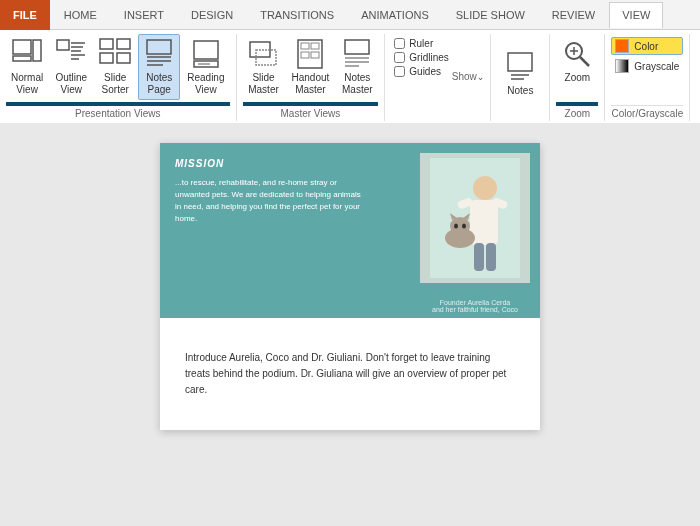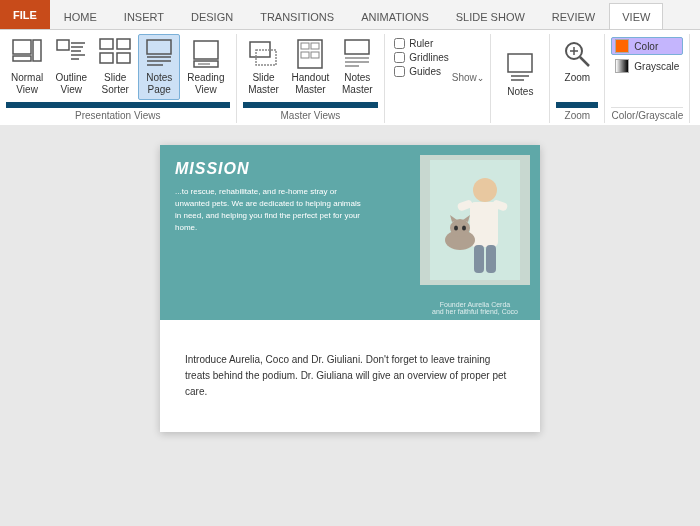--- a/index.html
+++ b/index.html
@@ -1,63 +1,63 @@
 <!DOCTYPE html>
 <html><head>
   <meta charset="utf-8">
   <style>
     * { margin: 0; padding: 0; box-sizing: border-box; }
     body { font-family: 'Segoe UI', Arial, sans-serif; font-size: 11px; background: #f0f0f0; width: 700px; height: 526px; overflow: hidden; }
 
     
-    .tab-bar { display: flex; background: #f3f3f3; border-bottom: 1px solid #d0d0d0; height: 30px; align-items: flex-end; }
+    .tab-bar { display: flex; background: #f3f3f3; border-bottom: 1px solid #d0d0d0; height: 30px; align-items: center; }
     .tab-item { padding: 4px 12px; font-size: 11px; cursor: pointer; border: 1px solid transparent; border-bottom: none; margin-right: 1px; height: 26px; display: flex; align-items: center; }
     .tab-item.active-file { background: #c84b1a; color: #fff; font-weight: bold; height: 30px; }
     .tab-item:not(.active):not(.active-file) { color: #555; }
     .tab-item.view-tab { background: #fff; border-color: #d0d0d0; color: #333; border-bottom: none; }
 
     
     .ribbon-content { background: #fff; padding: 4px 0 2px 0; display: flex; align-items: stretch; min-height: 88px; }
 
     
     .ribbon-group { display: flex; flex-direction: column; border-right: 1px solid #e0e0e0; padding: 0 6px; position: relative; }
     .ribbon-group-buttons { display: flex; align-items: flex-start; flex: 1; gap: 2px; }
-    .ribbon-group-label { text-align: center; font-size: 10px; color: #666; padding: 2px 0; border-top: 6px solid #0c4a6e; margin-top: 2px; }
+    .ribbon-group-label { text-align: center; font-size: 10px; color: #666; padding: 2px 0; border-top: 4px solid #0c4a6e; margin-top: 2px; }
 
     
     .rb { display: flex; flex-direction: column; align-items: center; padding: 3px 4px; cursor: pointer; border: 1px solid transparent; border-radius: 2px; min-width: 40px; font-size: 10px; color: #333; text-align: center; }
     .rb.active { background: #d4e8f8; border-color: #7ab0d8; }
     .rb-icon { width: 32px; height: 32px; display: flex; align-items: center; justify-content: center; margin-bottom: 2px; }
     .rb-label { font-size: 10px; line-height: 1.2; }
     .ribbon-group-small { display: flex; border-right: 1px solid #e0e0e0; padding: 0 6px; position: relative; }
     .ribbon-group-small-content { display: flex; flex-direction: column; gap: 1px; padding: 3px 0; flex: 1; }
 
     
     .check-item { display: flex; align-items: center; gap: 4px; font-size: 10px; color: #333; padding: 1px 3px; cursor: pointer; }
     .check-item input { width: 11px; height: 11px; margin: 0; }
 
     
     .color-group { display: flex; flex-direction: column; border-right: 1px solid #e0e0e0; padding: 0 6px; }
     .color-group-content { display: flex; flex-direction: column; gap: 2px; padding: 3px 0; flex: 1; }
     .color-option { display: flex; align-items: center; gap: 5px; font-size: 10px; color: #333; padding: 1px 3px; cursor: pointer; border: 1px solid transparent; border-radius: 2px; }
-    .color-option.active { background: #c4b5fd; border-color: #7ab0d8; }
+    .color-option.active { background: #fde047; border-color: #7ab0d8; }
     .color-swatch { width: 14px; height: 14px; border: 1px solid #aaa; }
 
     
     svg { display: block; }
 
     
     .main-content { background: #e8e8e8; height: calc(526px - 118px); display: flex; justify-content: center; align-items: flex-start; padding: 20px; overflow-y: auto; }
 
     
     .notes-container { background: #fff; width: 380px; box-shadow: 0 2px 8px rgba(0,0,0,0.2); }
 
     
     .slide-preview { background: #5fa8a8; height: 175px; position: relative; overflow: hidden; padding: 15px; }
-    .slide-title { color: #fff; font-size: 16px; font-weight: bold; letter-spacing: 1px; margin-bottom: 8px; font-style: italic; }
+    .slide-title { color: #fff; font-size: 10px; font-weight: bold; letter-spacing: 1px; margin-bottom: 8px; font-style: italic; }
     .slide-body-text { color: #fff; font-size: 8px; line-height: 1.5; width: 55%; }
     .slide-image { position: absolute; right: 10px; top: 10px; width: 110px; height: 130px; background: #c8d8d0; overflow: hidden; display: flex; align-items: center; justify-content: center; }
     .slide-caption { position: absolute; bottom: 5px; right: 10px; color: rgba(255,255,255,0.8); font-size: 7px; text-align: center; width: 110px; }
 
     
     .notes-text { padding: 32px 25px; font-size: 10px; color: #333; line-height: 1.6; }
 
     
     .person-silhouette { width: 90px; height: 120px; }
   </style>

